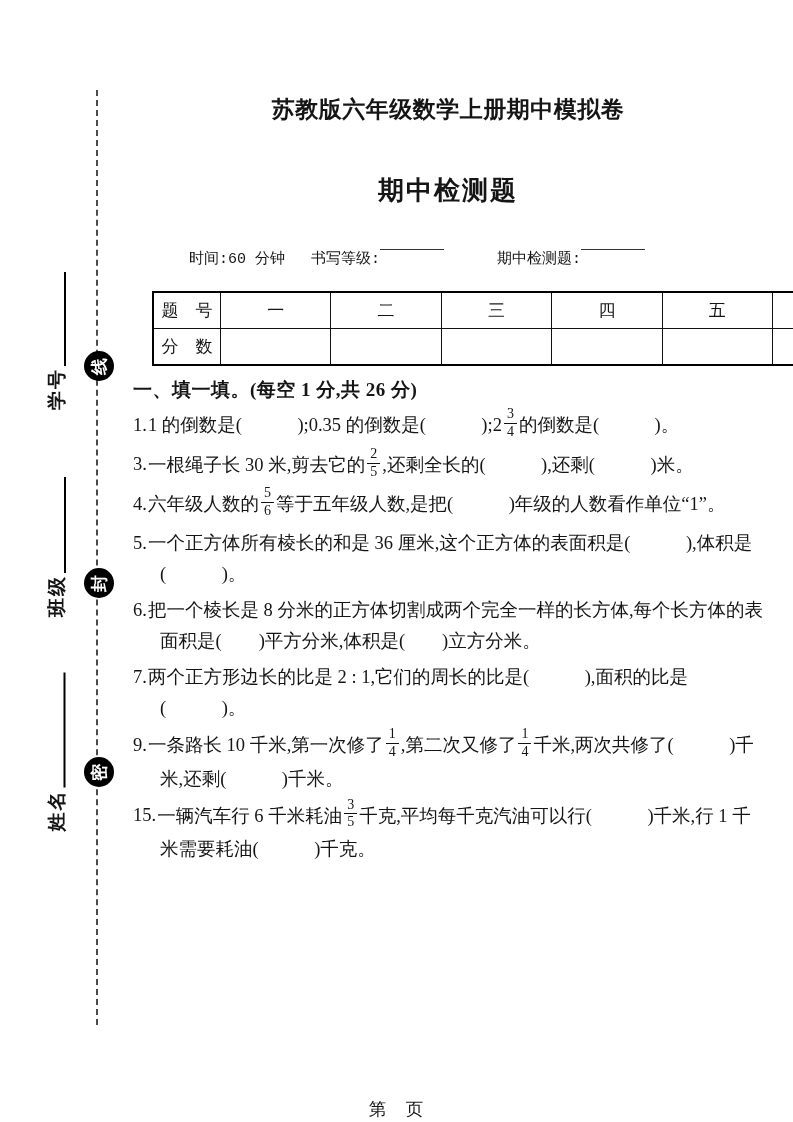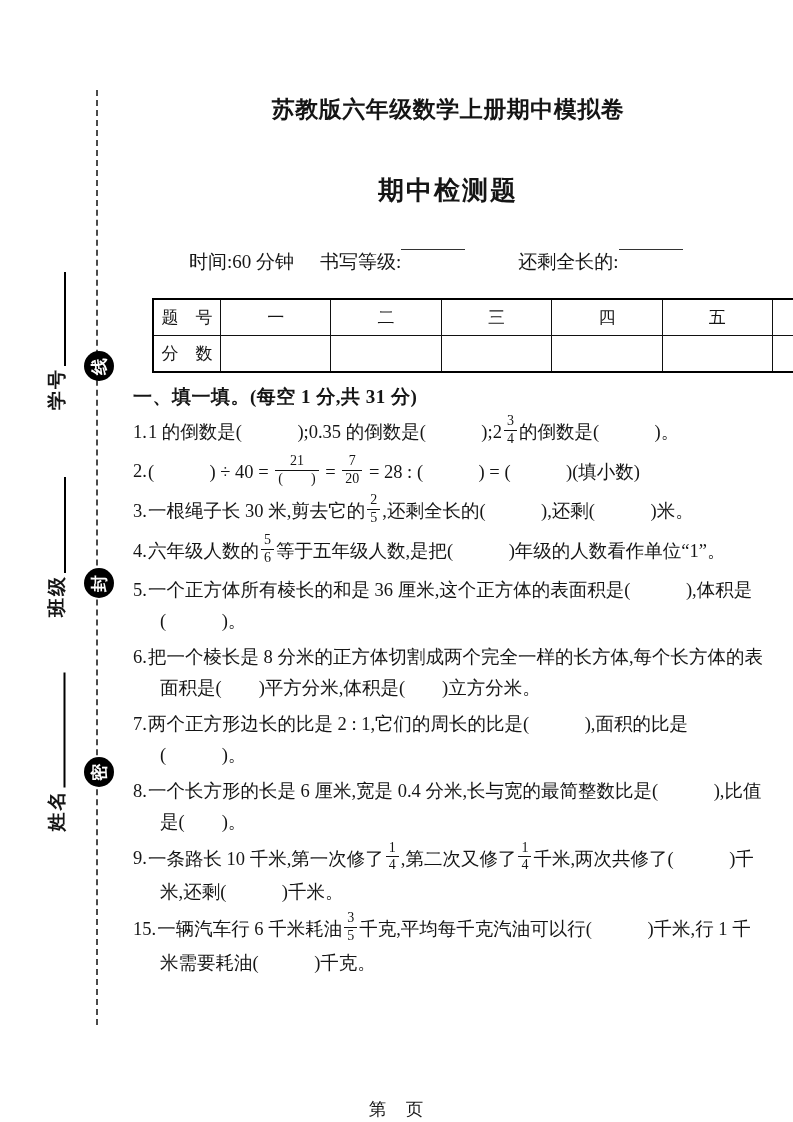--- a/index.html
+++ b/index.html
@@ -11,21 +11,21 @@
                display:flex;align-items:center;justify-content:center;}
   .seal-circle span{color:#fff;font-size:17px;font-weight:bold;transform:rotate(-90deg);line-height:1;}
   .side-field{position:absolute;height:40px;display:flex;align-items:flex-end;transform:rotate(-90deg);}
   .side-label{font-size:19px;font-weight:bold;letter-spacing:2px;line-height:1.15;white-space:nowrap;}
   .side-blank{flex:1;border-bottom:2px solid #000;height:0;margin-left:2px;margin-bottom:2px;}
   
   .main{position:absolute;left:133px;top:0;width:630px;}
   .title{margin:96px 0 0;text-align:center;font-family:"Liberation Sans","DejaVu Sans",sans-serif;
          font-weight:bold;font-size:23px;line-height:1.2;letter-spacing:0.5px;}
   .subtitle{margin:53px 0 0;text-align:center;font-weight:bold;font-size:26px;line-height:1.1;letter-spacing:2px;}
-  .info-row{margin-top:44px;padding-left:56px;font-size:19px;display:flex;align-items:flex-end;white-space:nowrap;}
+  .info-row{margin-top:44px;padding-left:56px;font-size:15px;display:flex;align-items:flex-end;white-space:nowrap;font-family:Liberation Mono, monospace;}
   .info-time{margin-right:26px;}
   .info-grade{display:flex;align-items:flex-start;}
   .info-grade.q{margin-left:53px;}
   .blank{display:inline-block;width:64px;border-bottom:1.5px solid #333;height:0;margin-bottom:3px;}
   .score-table{margin-top:23px;margin-left:19px;border-collapse:collapse;width:732px;table-layout:fixed;}
   .score-table td{border:1.5px solid #111;height:35px;text-align:center;font-size:17px;padding:0;}
   .score-table{border:2.5px solid #000;}
   .score-table td.label-col{width:66px;}
   .section-heading{margin-top:11px;font-size:19px;font-weight:bold;letter-spacing:0.5px;}
   .questions{margin-top:6px;font-size:18.5px;}
@@ -73,21 +73,21 @@
     <h1 class="title">苏教版六年级数学上册期中模拟卷</h1>
     <h2 class="subtitle">期中检测题</h2>
 
     <div class="info-row">
       <span class="info-time">时间:60 分钟</span>
       <span class="info-grade">
         <span>书写等级:</span>
         <span class="blank"></span>
       </span>
       <span class="info-grade q">
-        <span>还剩全长的:</span>
+        <span>期中检测题:</span>
         <span class="blank"></span>
       </span>
     </div>
 
     <table class="score-table">
       <tbody>
         <tr id="score-header-row">
             <td class="label-col">题　号</td>
             <td>一</td>
             <td>二</td>
@@ -101,30 +101,28 @@
             <td></td>
             <td></td>
             <td></td>
             <td></td>
             <td></td>
             <td></td>
           </tr>
       </tbody>
     </table>
 
-    <div class="section-heading">一、填一填。(每空 1 分,共 31 分)</div>
+    <div class="section-heading">一、填一填。(每空 1 分,共 26 分)</div>
 
     <div class="questions" id="question-list">
         <div class="question"><span class="q-num">1.</span>1 的倒数是(　　　);0.35 的倒数是(　　　);2<span class="frac"><span class="fnum">3</span><span class="fden">4</span></span>的倒数是(　　　)。</div>
-        <div class="question"><span class="q-num">2.</span>(　　　) ÷ 40 = <span class="frac"><span class="fnum">21</span><span class="fden">(　　)</span></span> = <span class="frac"><span class="fnum">7</span><span class="fden">20</span></span> = 28 : (　　　) = (　　　)(填小数)</div>
         <div class="question"><span class="q-num">3.</span>一根绳子长 30 米,剪去它的<span class="frac"><span class="fnum">2</span><span class="fden">5</span></span>,还剩全长的(　　　),还剩(　　　)米。</div>
         <div class="question"><span class="q-num">4.</span>六年级人数的<span class="frac"><span class="fnum">5</span><span class="fden">6</span></span>等于五年级人数,是把(　　　)年级的人数看作单位“1”。</div>
         <div class="question"><span class="q-num">5.</span>一个正方体所有棱长的和是 36 厘米,这个正方体的表面积是(　　　),体积是(　　　)。</div>
         <div class="question"><span class="q-num">6.</span>把一个棱长是 8 分米的正方体切割成两个完全一样的长方体,每个长方体的表面积是(　　)平方分米,体积是(　　)立方分米。</div>
         <div class="question"><span class="q-num">7.</span>两个正方形边长的比是 2 : 1,它们的周长的比是(　　　),面积的比是(　　　)。</div>
-        <div class="question"><span class="q-num">8.</span>一个长方形的长是 6 厘米,宽是 0.4 分米,长与宽的最简整数比是(　　　),比值是(　　)。</div>
         <div class="question"><span class="q-num">9.</span>一条路长 10 千米,第一次修了<span class="frac"><span class="fnum">1</span><span class="fden">4</span></span>,第二次又修了<span class="frac"><span class="fnum">1</span><span class="fden">4</span></span>千米,两次共修了(　　　)千米,还剩(　　　)千米。</div>
         <div class="question"><span class="q-num">15.</span>一辆汽车行 6 千米耗油<span class="frac"><span class="fnum">3</span><span class="fden">5</span></span>千克,平均每千克汽油可以行(　　　)千米,行 1 千米需要耗油(　　　)千克。</div>
       </div>
   </div>
 
   <div class="footer">第　页</div>
 </div>
 
 </body></html>

